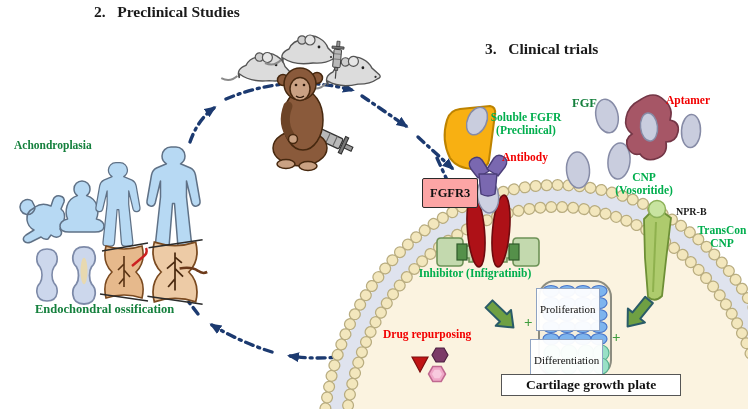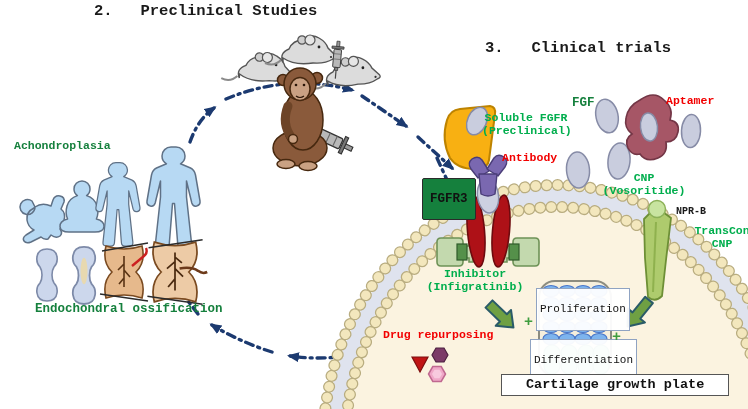--- a/index.html
+++ b/index.html
@@ -1,28 +1,28 @@
 <!DOCTYPE html>
 <html><head>
 <meta charset="utf-8">
 <style>
   html,body{margin:0;padding:0;background:#fff;}
   #stage{position:relative;width:748px;height:409px;background:#ffffff;overflow:hidden;
-         font-family:Liberation Mono, monospace;}
+         font-family:Liberation Serif, serif;}
   #art{position:absolute;left:0;top:0;z-index:1;}
   .lbl{position:absolute;z-index:2;line-height:1.15;}
   .title{font-weight:700;font-size:15.5px;color:#1a1a1a;white-space:pre;}
   .blk{font-weight:700;color:#15803d;}
   .grn{font-weight:700;color:#00AE4D;}
   .red{font-weight:700;color:#F20000;}
   .ctr{text-align:center;}
   .sz11{font-size:11.5px;}
   .sz12{font-size:12.5px;}
-  .boxed{background:#15803d;border:1.5px solid #2b2b2b;border-radius:2px;
-         padding:13px 7px;font-weight:700;font-size:12.5px;color:#111;}
+  .boxed{background:#fca5a5;border:1.5px solid #2b2b2b;border-radius:2px;
+         padding:7px 7px;font-weight:700;font-size:12.5px;color:#111;}
   .cellbox{background:rgba(255,255,255,.95);border:1px solid #8fa3c2;
            padding:14px 3px;font-size:11px;color:#111;}
   .plate{background:#ffffff;border:1.6px solid #555;padding:2px 24px;
          font-weight:700;font-size:13.5px;color:#111;}
   .plus{color:#3f9d3f;font-weight:700;font-size:15px;}
   .tiny{font-size:10px;font-weight:700;color:#1a1a1a;}
 </style>
 </head>
 <body>
 

